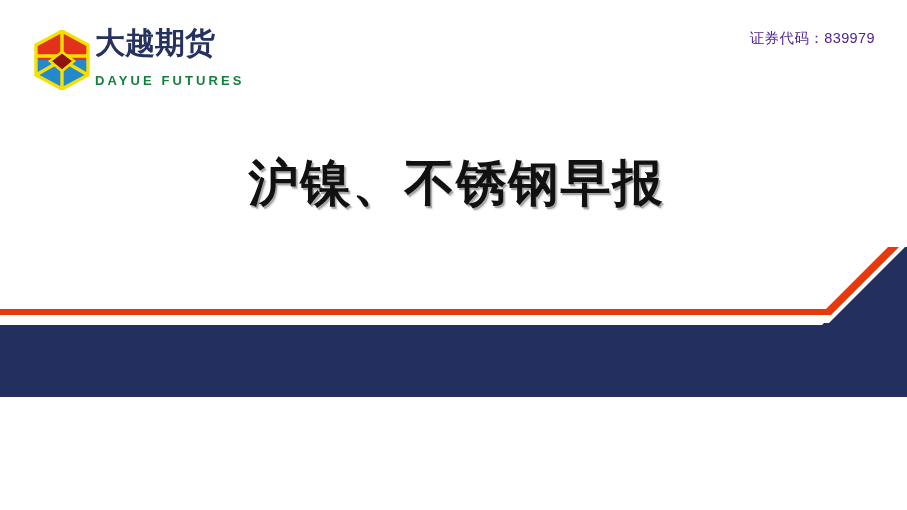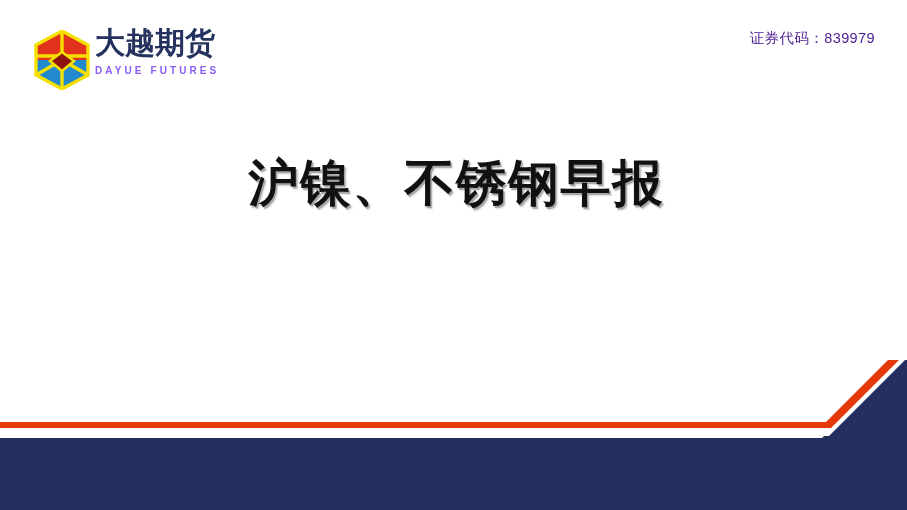--- a/index.html
+++ b/index.html
@@ -8,21 +8,21 @@
     padding: 0;
     background: #ffffff;
   }
   body {
     font-family: "Liberation Sans", "DejaVu Sans", sans-serif;
   }
 
   .slide {
     position: relative;
     width: 907px;
-    height: 510px;
+    height: 397px;
     background: #ffffff;
     overflow: hidden;
   }
 
   
   .logo-lockup {
     position: absolute;
     left: 30px;
     top: 26px;
     width: 210px;
@@ -52,26 +52,26 @@
     font-size: 30px;
     font-weight: 700;
     color: #25315e;
     letter-spacing: 0px;
     line-height: 34px;
     white-space: nowrap;
   }
 
   .logo-en {
     font-family: "Liberation Sans", "DejaVu Sans", sans-serif;
-    font-size: 10px;
+    font-size: 13px;
     font-weight: 700;
-    color: #8b5cf6;
+    color: #15803d;
     letter-spacing: 3.1px;
     line-height: 18px;
-    margin-top: 2px;
+    margin-top: 12px;
     white-space: nowrap;
   }
 
   
   .sec-code {
     position: absolute;
     right: 32px;
     top: 29px;
     font-family: "Liberation Sans", "DejaVu Sans", sans-serif;
     font-size: 14.5px;

